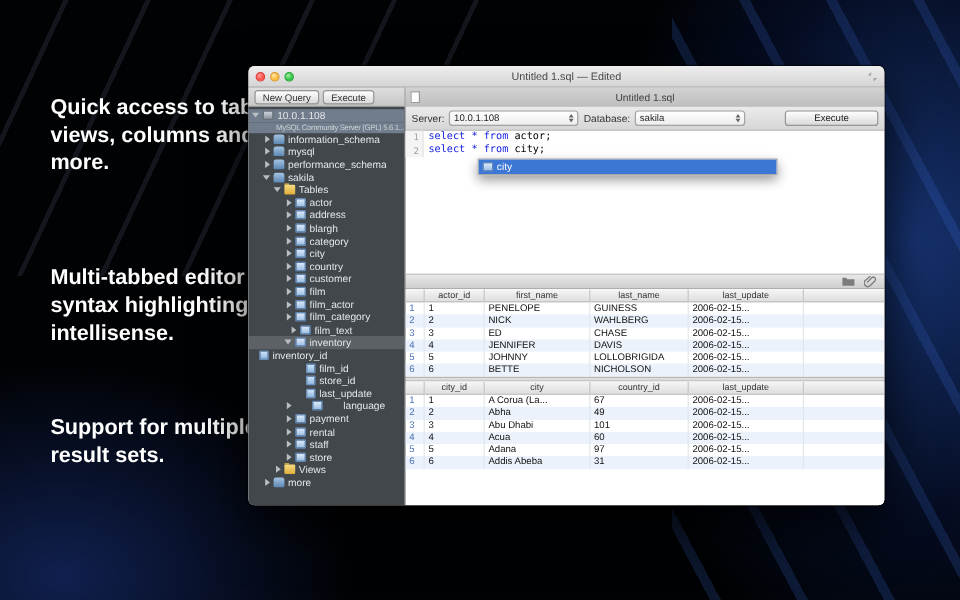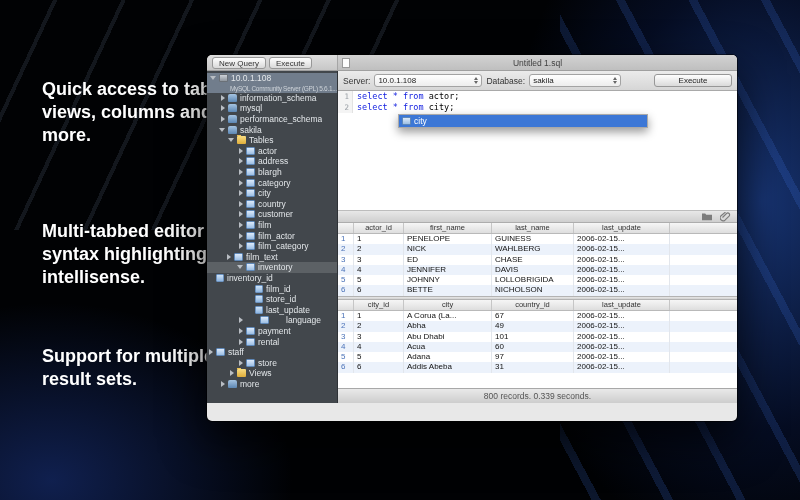--- a/index.html
+++ b/index.html
@@ -130,20 +130,32 @@
   <div class="bg-lines-topleft"></div>
   <div class="bg-glow-right"></div>
   <div class="bg-beams-right"></div>
   <div class="bg-glow-bottomleft"></div>
 
   <div class="caption cap0">Quick access to tables, views, columns and more.</div>
   <div class="caption cap1">Multi-tabbed editor with syntax highlighting and intellisense.</div>
   <div class="caption cap2">Support for multiple result sets.</div>
 
   <div class="window">
+    <div class="titlebar">
+      <div class="traffic">
+        <span class="tl red"></span>
+        <span class="tl yellow"></span>
+        <span class="tl green"></span>
+      </div>
+      <div class="win-title">Untitled 1.sql — Edited</div>
+      <svg class="fullscreen-btn" viewBox="0 0 8 8">
+        <path d="M0 3 L3 0 L3 3 Z" fill="#8a8a8a"></path>
+          <path d="M8 5 L5 8 L5 5 Z" fill="#8a8a8a"></path>
+      </svg>
+    </div>
 
     <div class="toolbar-row">
       <div class="btns">
         <button class="mini-btn">New Query</button>
         <button class="mini-btn">Execute</button>
       </div>
       <div class="tabstrip">
         <span class="tab-doc-icon"></span>
         <span class="tab-label">Untitled 1.sql</span>
       </div>
@@ -225,21 +237,21 @@
           <div class="tree-row" style="padding-left: 30px;">
             <span class="expander exp-right"></span>
             <span class="ticon ticon-table"></span>
             <span class="tlabel">film_actor</span>
           </div>
           <div class="tree-row" style="padding-left: 30px;">
             <span class="expander exp-right"></span>
             <span class="ticon ticon-table"></span>
             <span class="tlabel">film_category</span>
           </div>
-          <div class="tree-row" style="padding-left: 18px;">
+          <div class="tree-row" style="padding-left: 34px;">
             <span class="expander exp-right"></span>
             <span class="ticon ticon-table"></span>
             <span class="tlabel">film_text</span>
           </div>
           <div class="tree-row sel-secondary" style="padding-left: 30px;">
             <span class="expander exp-down"></span>
             <span class="ticon ticon-table"></span>
             <span class="tlabel">inventory</span>
           </div>
           <div class="tree-row" style="">
@@ -270,21 +282,21 @@
           <div class="tree-row" style="padding-left: 30px;">
             <span class="expander exp-right"></span>
             <span class="ticon ticon-table"></span>
             <span class="tlabel">payment</span>
           </div>
           <div class="tree-row" style="padding-left: 30px;">
             <span class="expander exp-right"></span>
             <span class="ticon ticon-table"></span>
             <span class="tlabel">rental</span>
           </div>
-          <div class="tree-row" style="">
+          <div class="tree-row" style="padding-left: 30px;">
             <span class="expander exp-right"></span>
             <span class="ticon ticon-table"></span>
             <span class="tlabel">staff</span>
           </div>
           <div class="tree-row" style="padding-left: 30px;">
             <span class="expander exp-right"></span>
             <span class="ticon ticon-table"></span>
             <span class="tlabel">store</span>
           </div>
           <div class="tree-row" style="padding-left: 21px;">
@@ -463,19 +475,16 @@
                 <div class="rc col0 rownum">6</div>
                 <div class="rc col1">6</div>
                 <div class="rc col2">Addis Abeba</div>
                 <div class="rc col3">31</div>
                 <div class="rc col4">2006-02-15...</div>
                 <div class="rc colfill"></div>
               </div>
             </div>
           </div>
 
-        <div class="statusbar">
-          <span>800 records. 0.339 seconds.</span>
-        </div>
       </div>
     </div>
   </div>
 </div>
 
 </body></html>

